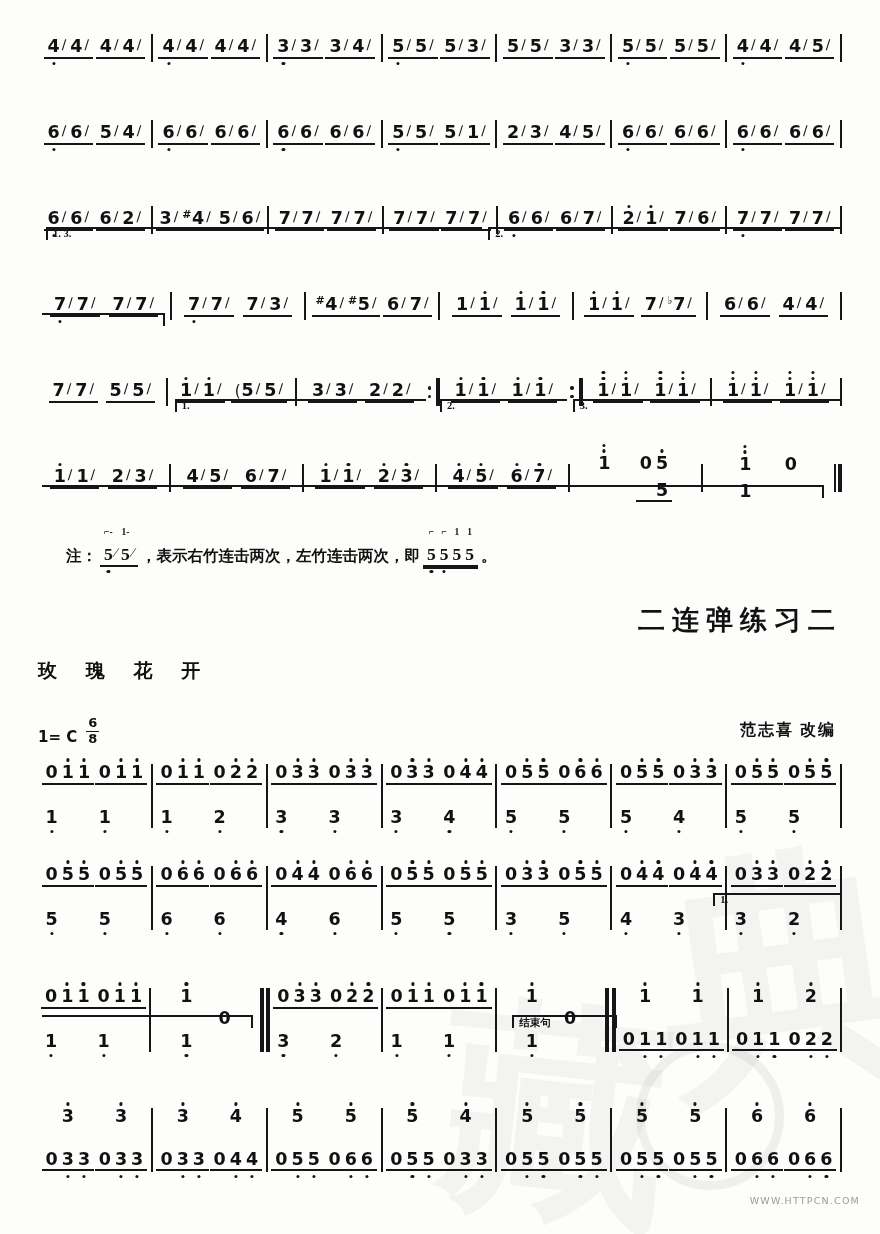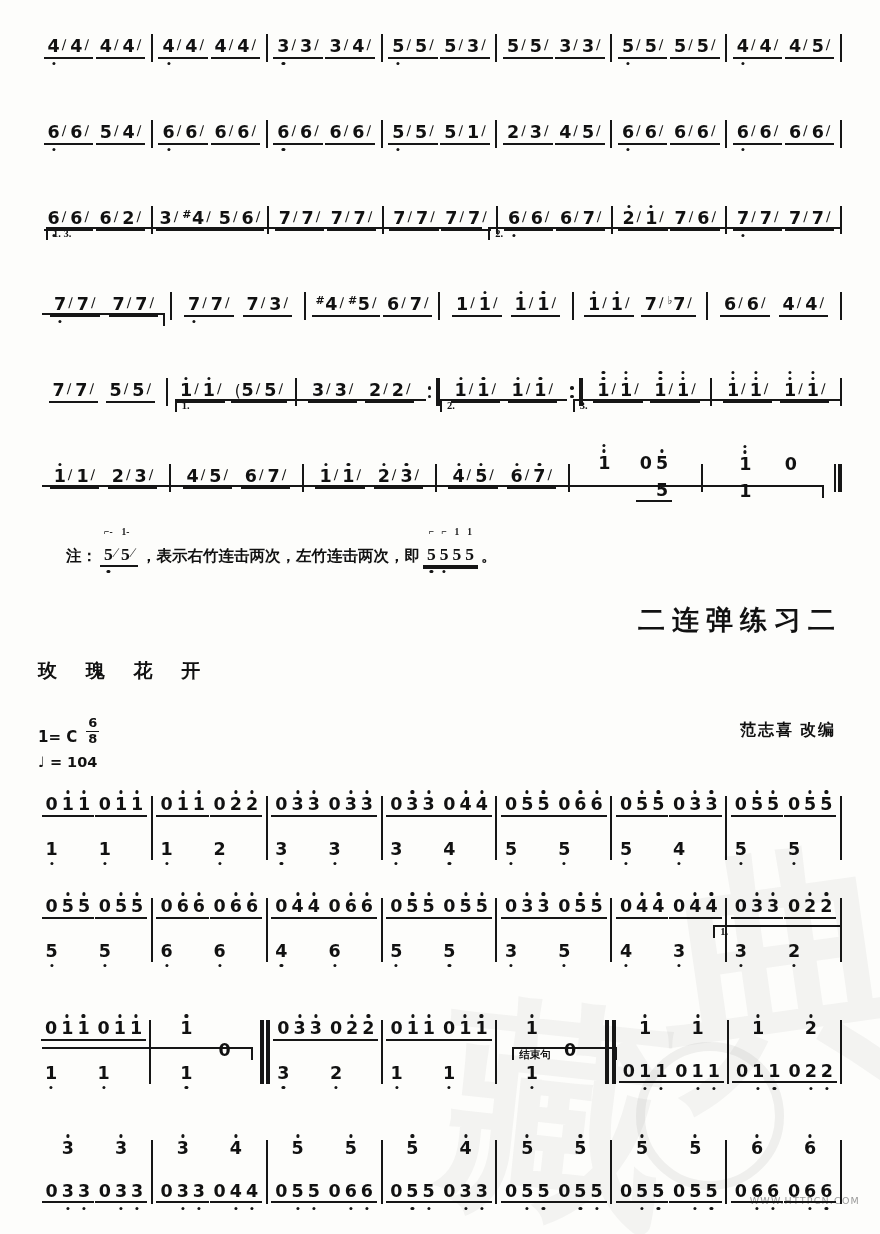--- a/index.html
+++ b/index.html
@@ -1251,24 +1251,20 @@
       <span id="keysig">
         <span>1= C</span>
         <span class="frac">
           <span class="num">6</span>
           <span class="den">8</span>
         </span>
       </span>
       <span id="credit">范志喜  改编</span>
     </div>
 
-    <div id="tempoline">
-      <span>♩</span>
-      <span>= 104</span>
-    </div>
 
     <div id="score-p2">
         <div class="system d2">
           <span class="meas">
             <span class="beat gu">
               <span class="brow1"><span class="grp u">
                   <span class="nt">
                     <span class="core"><span class="d">0</span></span>
                   </span>
                   <span class="nt">

